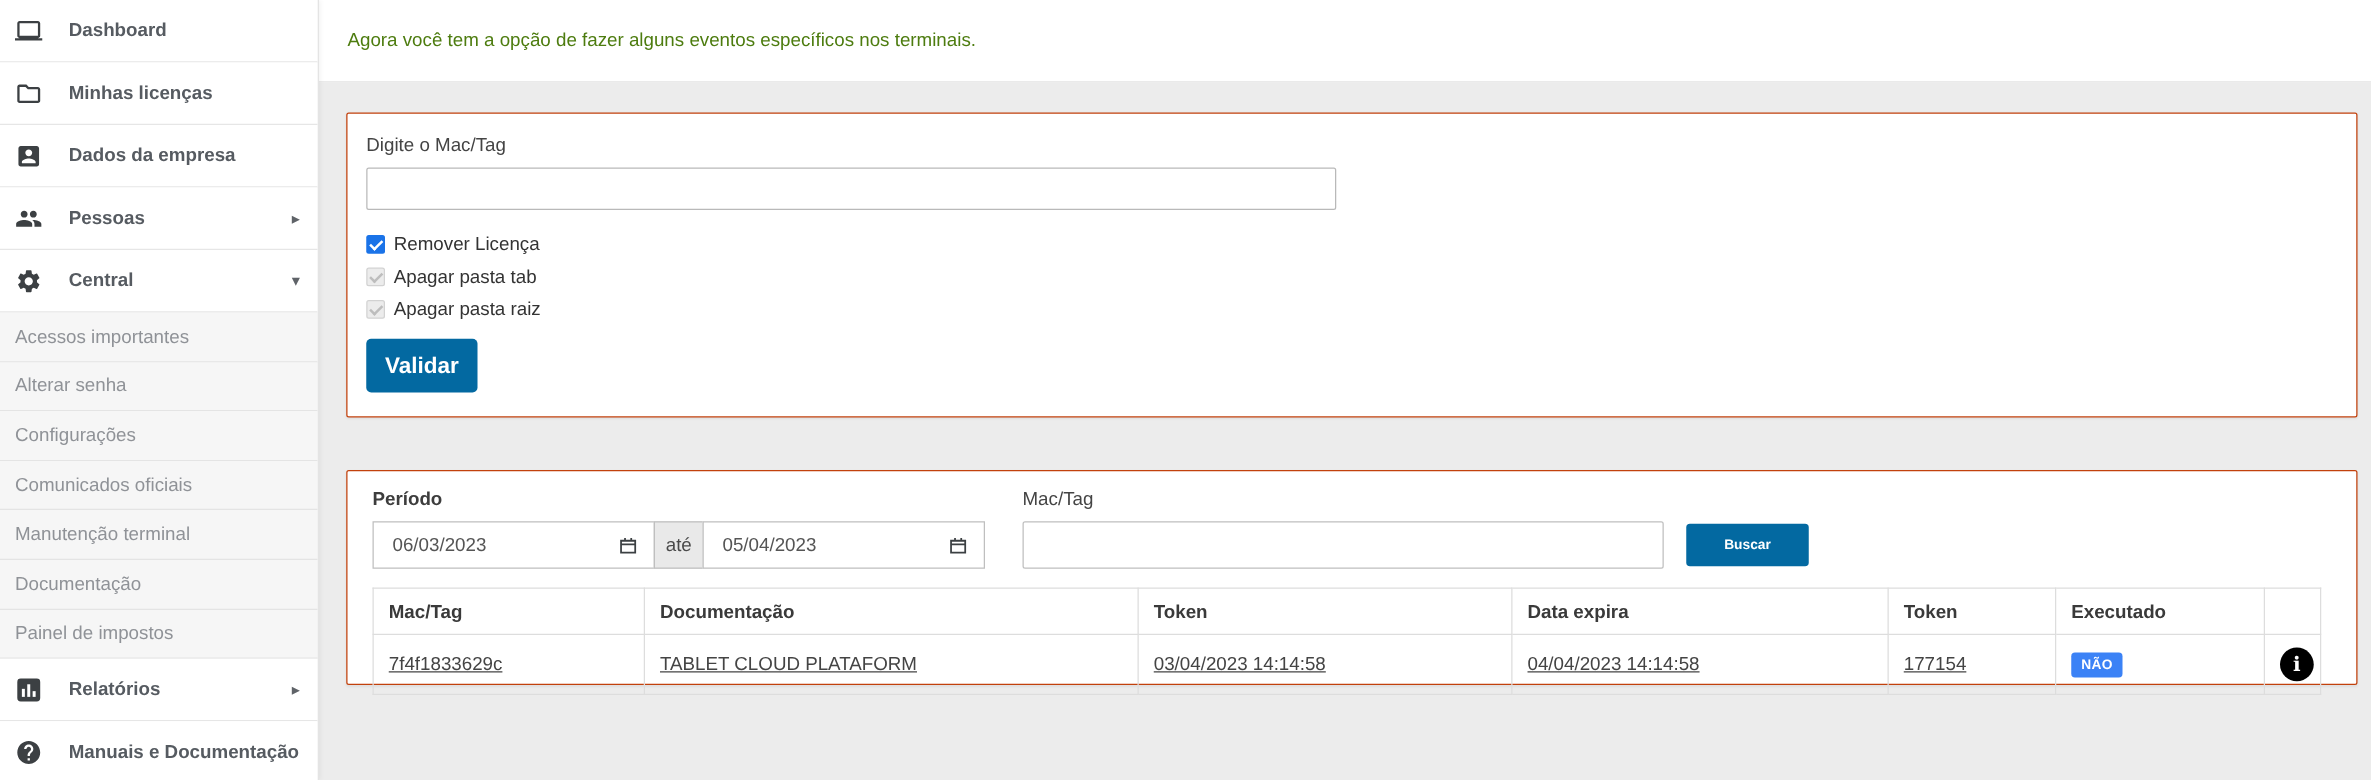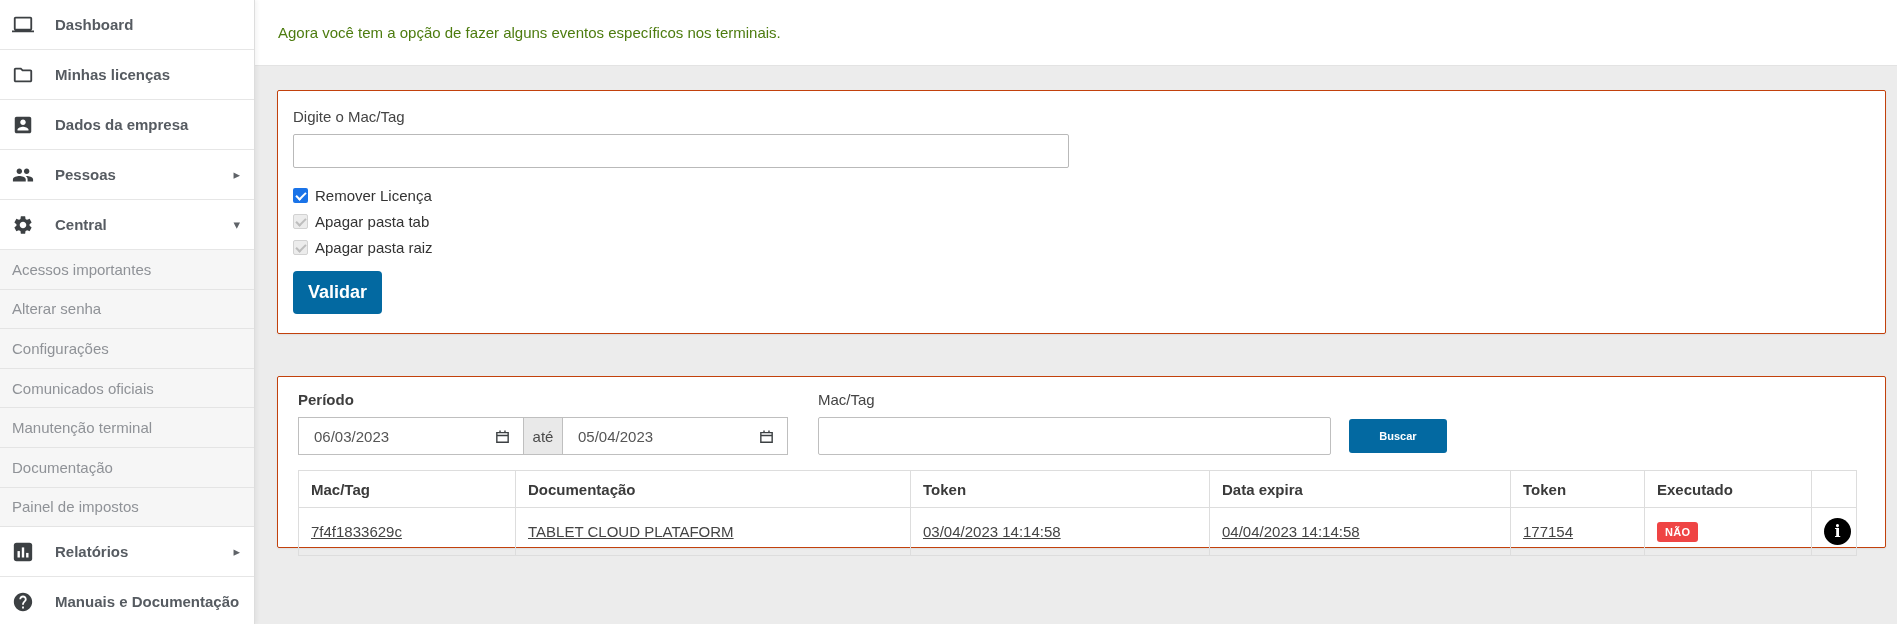--- a/index.html
+++ b/index.html
@@ -97,21 +97,21 @@
 
   
   table.results {
     width: 100%; border-collapse: collapse; margin-top: 15px; table-layout: fixed;
     font-size: 15px;
   }
   .results th, .results td { border: 1px solid #ddd; padding: 0 12px; text-align: left; }
   .results th { height: 37px; font-weight: 600; color: #3a3a3a; }
   .results td { height: 48px; color: #444; text-decoration: underline; }
   .badge-nao {
-    display: inline-block; background: #ef4444; color: #fff; font-weight: 700;
+    display: inline-block; background: #3b82f6; color: #fff; font-weight: 700;
     font-size: 11px; padding: 4px 8px; border-radius: 3px; letter-spacing: .3px;
   }
   .info-icon {
     width: 27px; height: 27px; border-radius: 50%; background: #000;
     display: inline-flex; align-items: center; justify-content: center; cursor: pointer;
   }
   .info-icon::after {
     content: "i"; color: #fff; font-family: "DejaVu Serif", serif;
     font-weight: 700; font-size: 16px; line-height: 1;
   }

